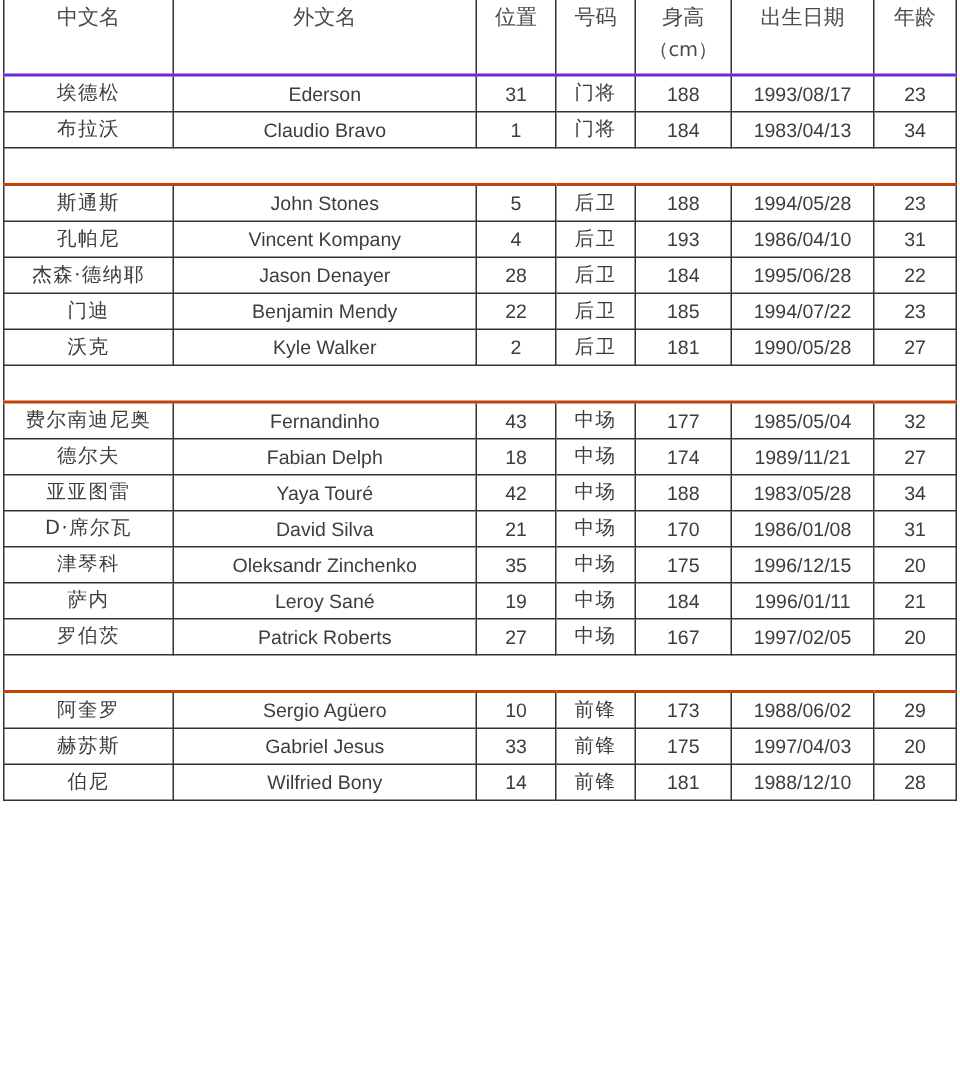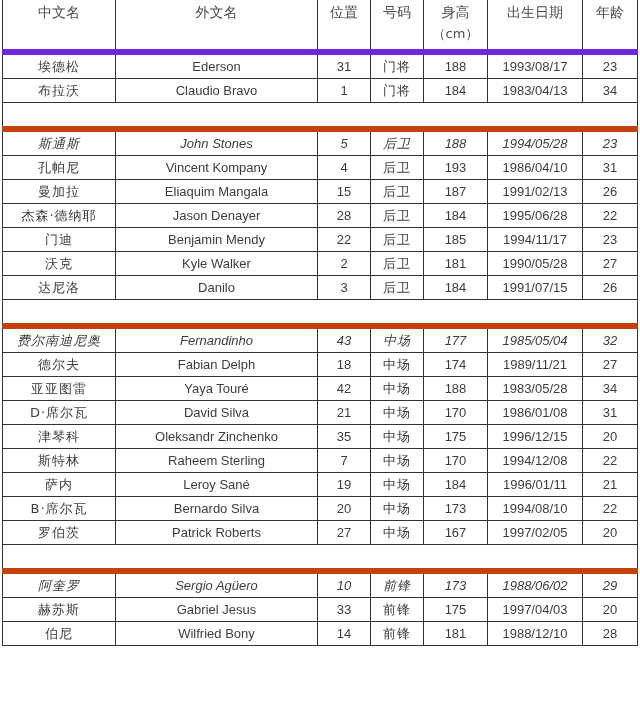--- a/index.html
+++ b/index.html
@@ -13,27 +13,27 @@
   table.roster td, table.roster th {
     border: 1px solid #333333;
     padding: 0; text-align: center; vertical-align: middle;
     font-size: 13px; font-weight: normal; color: #3d3d3d;
     height: 23px; line-height: 23px; white-space: nowrap; overflow: hidden;
   }
   table.roster th {
     height: 48px; vertical-align: top; line-height: 22px; padding-top: 1px;
     font-size: 14px; color: #4a4a4a;
   }
-  table.roster thead tr { border-bottom: 6px solid #6d28d9; }
+  table.roster thead tr { border-bottom: 2px solid #6d28d9; }
   th .unit { display: block; font-size: 13px; line-height: 22px; }
   td.latin { font-family: "Liberation Sans", "DejaVu Sans", sans-serif; font-size: 13.5px; color: #333; }
   td.num { font-family: "Liberation Sans", "DejaVu Sans", sans-serif; font-size: 14px; color: #333; }
   td.cn { font-size: 14px; color: #555; letter-spacing: 1px; }
   tr.spacer td { height: 23px; border-left: 1px solid #333; border-right: 1px solid #333; }
-  tr.group-first td { border-top: 6px solid #c2410c; font-style: italic; }
+  tr.group-first td { border-top: 2px solid #c2410c; }
 </style>
 </head>
 <body>
 
 <table class="roster">
   <colgroup>
     <col style="width:113px">
       <col style="width:202px">
       <col style="width:53px">
     <col style="width:53px">
@@ -89,63 +89,45 @@
       <tr>
         <td class="cn">孔帕尼</td>
         <td class="latin">Vincent Kompany</td>
         <td class="num">4</td>
         <td class="cn">后卫</td>
         <td class="num">193</td>
         <td class="num">1986/04/10</td>
         <td class="num">31</td>
       </tr>
       <tr>
-        <td class="cn">曼加拉</td>
-        <td class="latin">Eliaquim Mangala</td>
-        <td class="num">15</td>
-        <td class="cn">后卫</td>
-        <td class="num">187</td>
-        <td class="num">1991/02/13</td>
-        <td class="num">26</td>
-      </tr>
-      <tr>
         <td class="cn">杰森·德纳耶</td>
         <td class="latin">Jason Denayer</td>
         <td class="num">28</td>
         <td class="cn">后卫</td>
         <td class="num">184</td>
         <td class="num">1995/06/28</td>
         <td class="num">22</td>
       </tr>
       <tr>
         <td class="cn">门迪</td>
         <td class="latin">Benjamin Mendy</td>
         <td class="num">22</td>
         <td class="cn">后卫</td>
         <td class="num">185</td>
-        <td class="num">1994/11/17</td>
+        <td class="num">1994/07/22</td>
         <td class="num">23</td>
       </tr>
       <tr>
         <td class="cn">沃克</td>
         <td class="latin">Kyle Walker</td>
         <td class="num">2</td>
         <td class="cn">后卫</td>
         <td class="num">181</td>
         <td class="num">1990/05/28</td>
         <td class="num">27</td>
-      </tr>
-      <tr>
-        <td class="cn">达尼洛</td>
-        <td class="latin">Danilo</td>
-        <td class="num">3</td>
-        <td class="cn">后卫</td>
-        <td class="num">184</td>
-        <td class="num">1991/07/15</td>
-        <td class="num">26</td>
       </tr>
       <tr class="spacer">
         <td colspan="7"></td>
       </tr>
       <tr class="group-first">
         <td class="cn">费尔南迪尼奥</td>
         <td class="latin">Fernandinho</td>
         <td class="num">43</td>
         <td class="cn">中场</td>
         <td class="num">177</td>
@@ -182,45 +164,27 @@
       <tr>
         <td class="cn">津琴科</td>
         <td class="latin">Oleksandr Zinchenko</td>
         <td class="num">35</td>
         <td class="cn">中场</td>
         <td class="num">175</td>
         <td class="num">1996/12/15</td>
         <td class="num">20</td>
       </tr>
       <tr>
-        <td class="cn">斯特林</td>
-        <td class="latin">Raheem Sterling</td>
-        <td class="num">7</td>
-        <td class="cn">中场</td>
-        <td class="num">170</td>
-        <td class="num">1994/12/08</td>
-        <td class="num">22</td>
-      </tr>
-      <tr>
         <td class="cn">萨内</td>
         <td class="latin">Leroy Sané</td>
         <td class="num">19</td>
         <td class="cn">中场</td>
         <td class="num">184</td>
         <td class="num">1996/01/11</td>
         <td class="num">21</td>
-      </tr>
-      <tr>
-        <td class="cn">B·席尔瓦</td>
-        <td class="latin">Bernardo Silva</td>
-        <td class="num">20</td>
-        <td class="cn">中场</td>
-        <td class="num">173</td>
-        <td class="num">1994/08/10</td>
-        <td class="num">22</td>
       </tr>
       <tr>
         <td class="cn">罗伯茨</td>
         <td class="latin">Patrick Roberts</td>
         <td class="num">27</td>
         <td class="cn">中场</td>
         <td class="num">167</td>
         <td class="num">1997/02/05</td>
         <td class="num">20</td>
       </tr>

